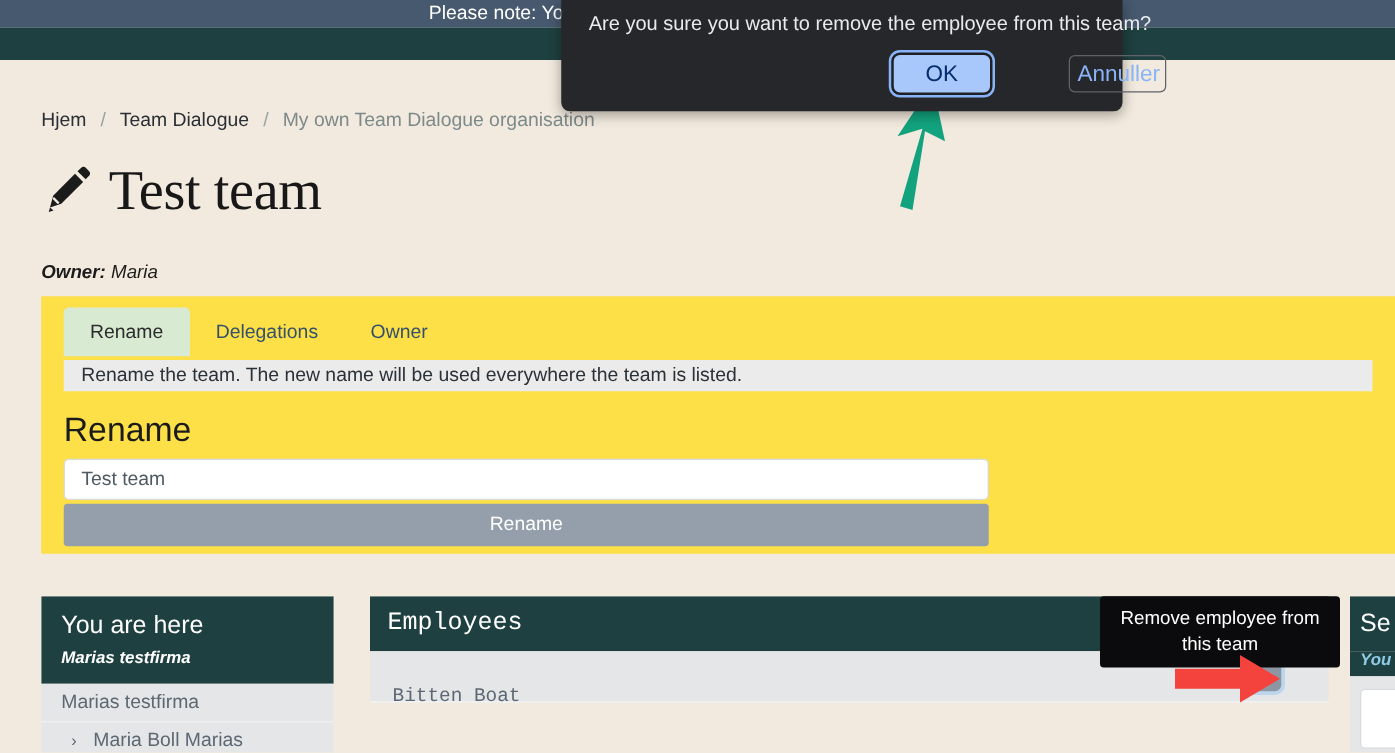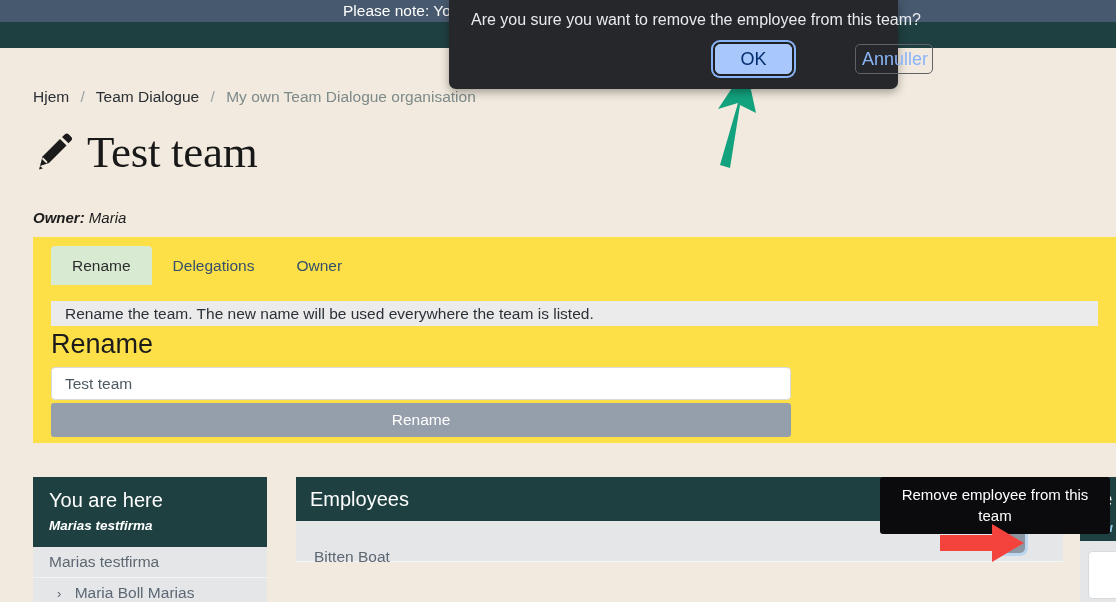--- a/index.html
+++ b/index.html
@@ -94,21 +94,20 @@
     position: absolute; left: 18px; top: 51px;
     width: 1047px; height: 25px;
     background: #ebebeb;
     color: #2b3138;
     font-size: 15.5px;
     line-height: 25px;
     padding-left: 14px;
     box-sizing: border-box;
     white-space: nowrap;
     overflow: hidden;
-    margin-top: 13px;
   }
   .form-heading {
     position: absolute; left: 18px; top: 92px;
     font-size: 27px; color: #1b1b1b;
   }
   .rename-input {
     position: absolute; left: 18px; top: 130px;
     width: 740px; height: 33px;
     border: 1px solid #d8dbde;
     border-radius: 4px;
@@ -154,20 +153,21 @@
     border-bottom: 1px solid #f2f3f4;
     white-space: nowrap;
   }
   .tree-row.indent { padding-left: 24px; }
   .tree-row .chev { color: #5d6873; margin-right: 9px; font-size: 13px; }
 
   .panel-emp {
     position: absolute; left: 296px; top: 477px;
     width: 767px; height: 125px;
     overflow: hidden;
+    font-family: Liberation Mono, monospace;
   }
   .panel-emp-head {
     background: #1f4040; color: #ffffff;
     height: 44px; line-height: 44px;
     font-size: 20px;
     padding-left: 14px;
     box-sizing: border-box;
   }
   .emp-row {
     position: relative;
@@ -216,21 +216,21 @@
   }
   .panel-right-box {
     position: absolute; left: 8px; top: 10px;
     width: 40px; height: 46px;
     background: #fff; border: 1px solid #d8dbde; border-radius: 4px;
   }
 
   
   .tooltip {
     position: absolute; left: 880px; top: 477px;
-    width: 230px;
+    width: 192px;
     background: #0b0b0d; color: #ffffff;
     font-size: 15px; line-height: 21px;
     text-align: center;
     padding: 7px 10px 8px 10px;
     box-sizing: border-box;
     border-radius: 3px;
     z-index: 30;
   }
   .tooltip-arrow {
     position: absolute; left: 1017px; top: 523px;

